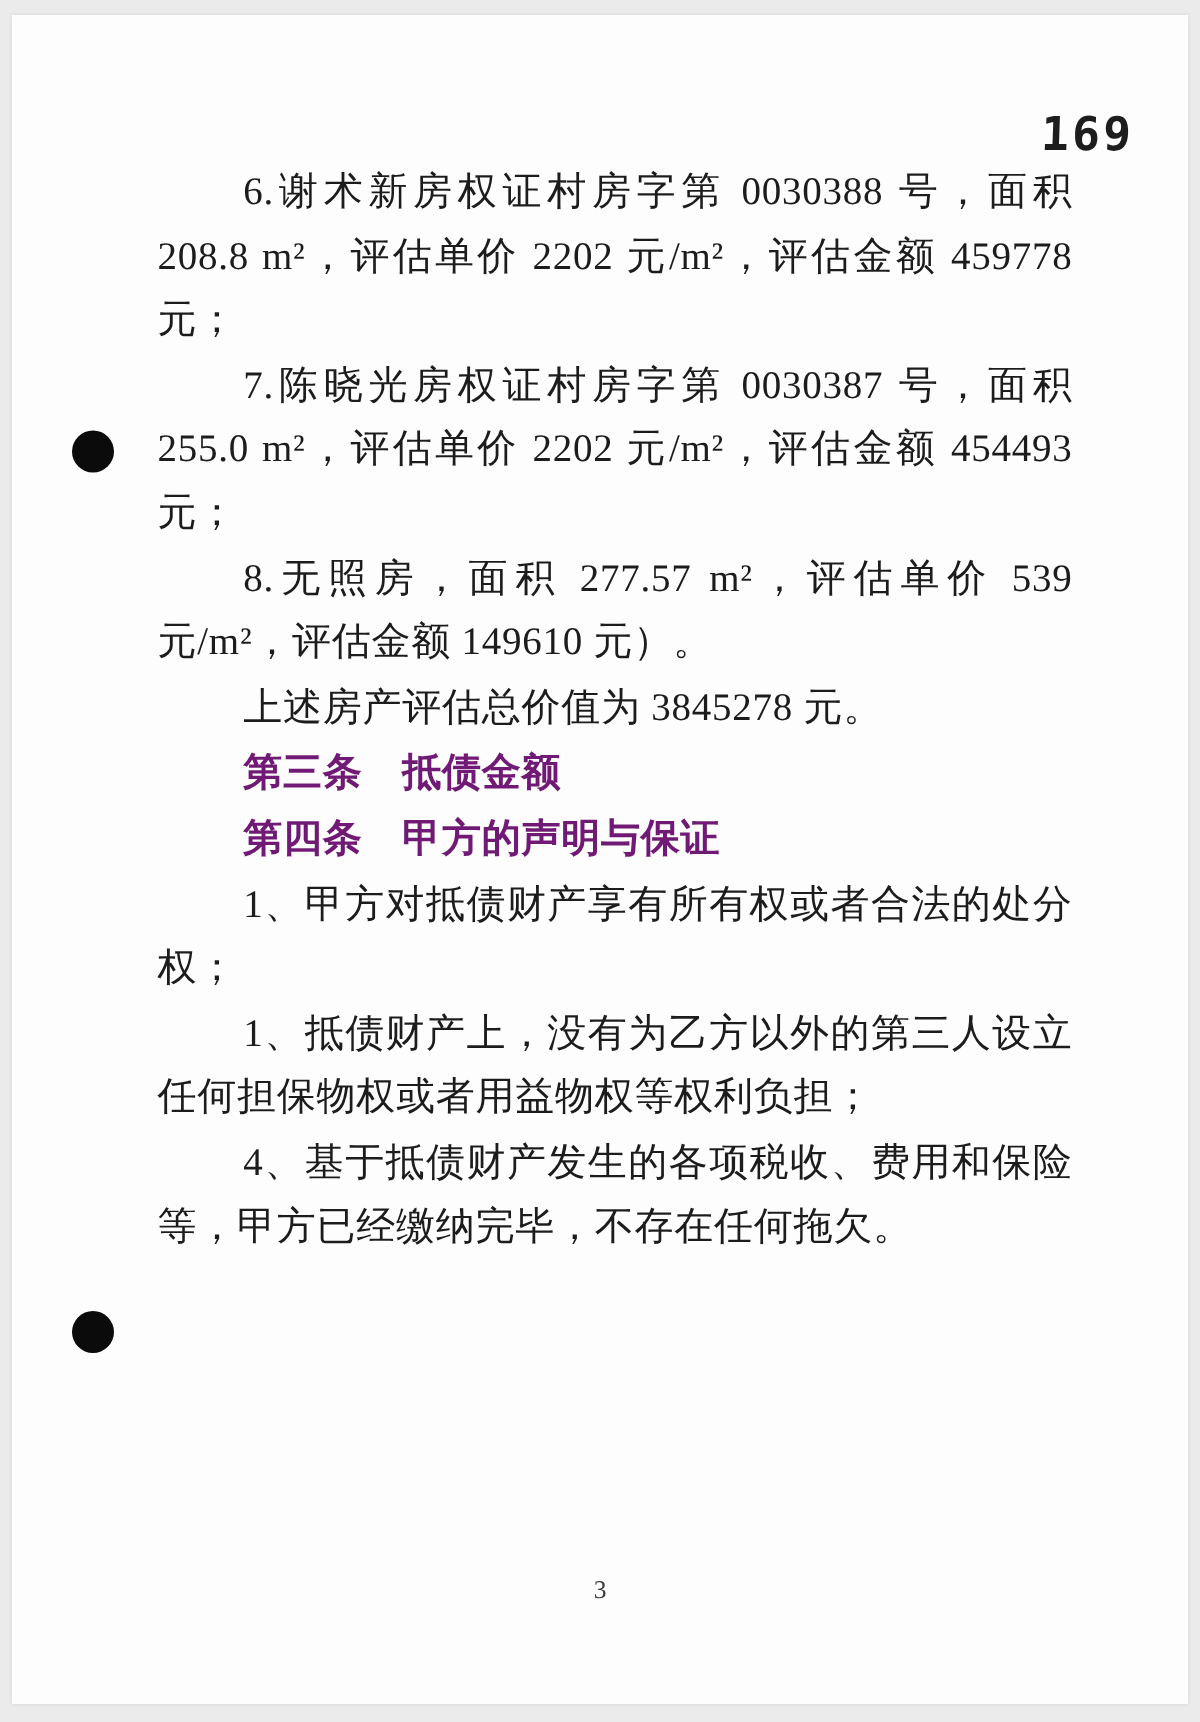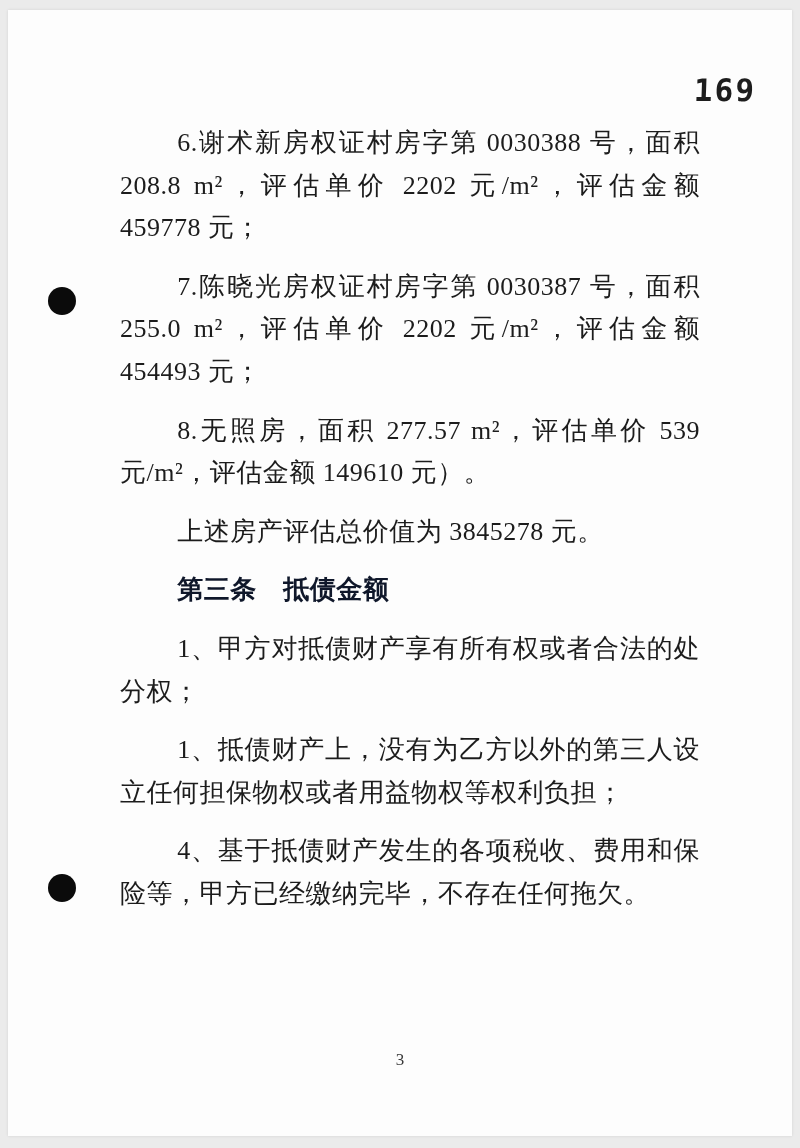--- a/index.html
+++ b/index.html
@@ -53,26 +53,26 @@
     width: 612px;
     font-family: "Liberation Serif", serif;
     font-size: 26px;
     line-height: 42.6px;
     letter-spacing: 0.5px;
     color: #1c1c1c;
     text-align: justify;
     text-justify: inter-ideograph;
   }
   .content p {
-    margin: 16px;
+    margin: 1px;
     text-indent: 2.2em;
   }
   .content p.heading {
     font-weight: bold;
-    color: #0f172a;
+    color: #701a75;
   }
   .footer-num {
     position: absolute;
     bottom: 66px;
     left: 0;
     width: 100%;
     text-align: center;
     font-family: "Liberation Serif", serif;
     font-size: 17px;
     color: #3a3a3a;
@@ -87,20 +87,21 @@
 
     <div class="dot dot1"></div>
     <div class="dot dot2"></div>
 
     <div class="content" id="content">
         <p class="body">6.谢术新房权证村房字第 0030388 号，面积 208.8 m²，评估单价 2202 元/m²，评估金额 459778 元；</p>
         <p class="body">7.陈晓光房权证村房字第 0030387 号，面积 255.0 m²，评估单价 2202 元/m²，评估金额 454493 元；</p>
         <p class="body">8.无照房，面积 277.57 m²，评估单价 539 元/m²，评估金额 149610 元）。</p>
         <p class="body">上述房产评估总价值为 3845278 元。</p>
         <p class="heading">第三条　抵债金额</p>
+        <p class="heading">第四条　甲方的声明与保证</p>
         <p class="body">1、甲方对抵债财产享有所有权或者合法的处分权；</p>
         <p class="body">1、抵债财产上，没有为乙方以外的第三人设立任何担保物权或者用益物权等权利负担；</p>
         <p class="body">4、基于抵债财产发生的各项税收、费用和保险等，甲方已经缴纳完毕，不存在任何拖欠。</p>
       </div>
 
     <div class="footer-num">3</div>
   </div>
 </div>
 
 </body></html>

